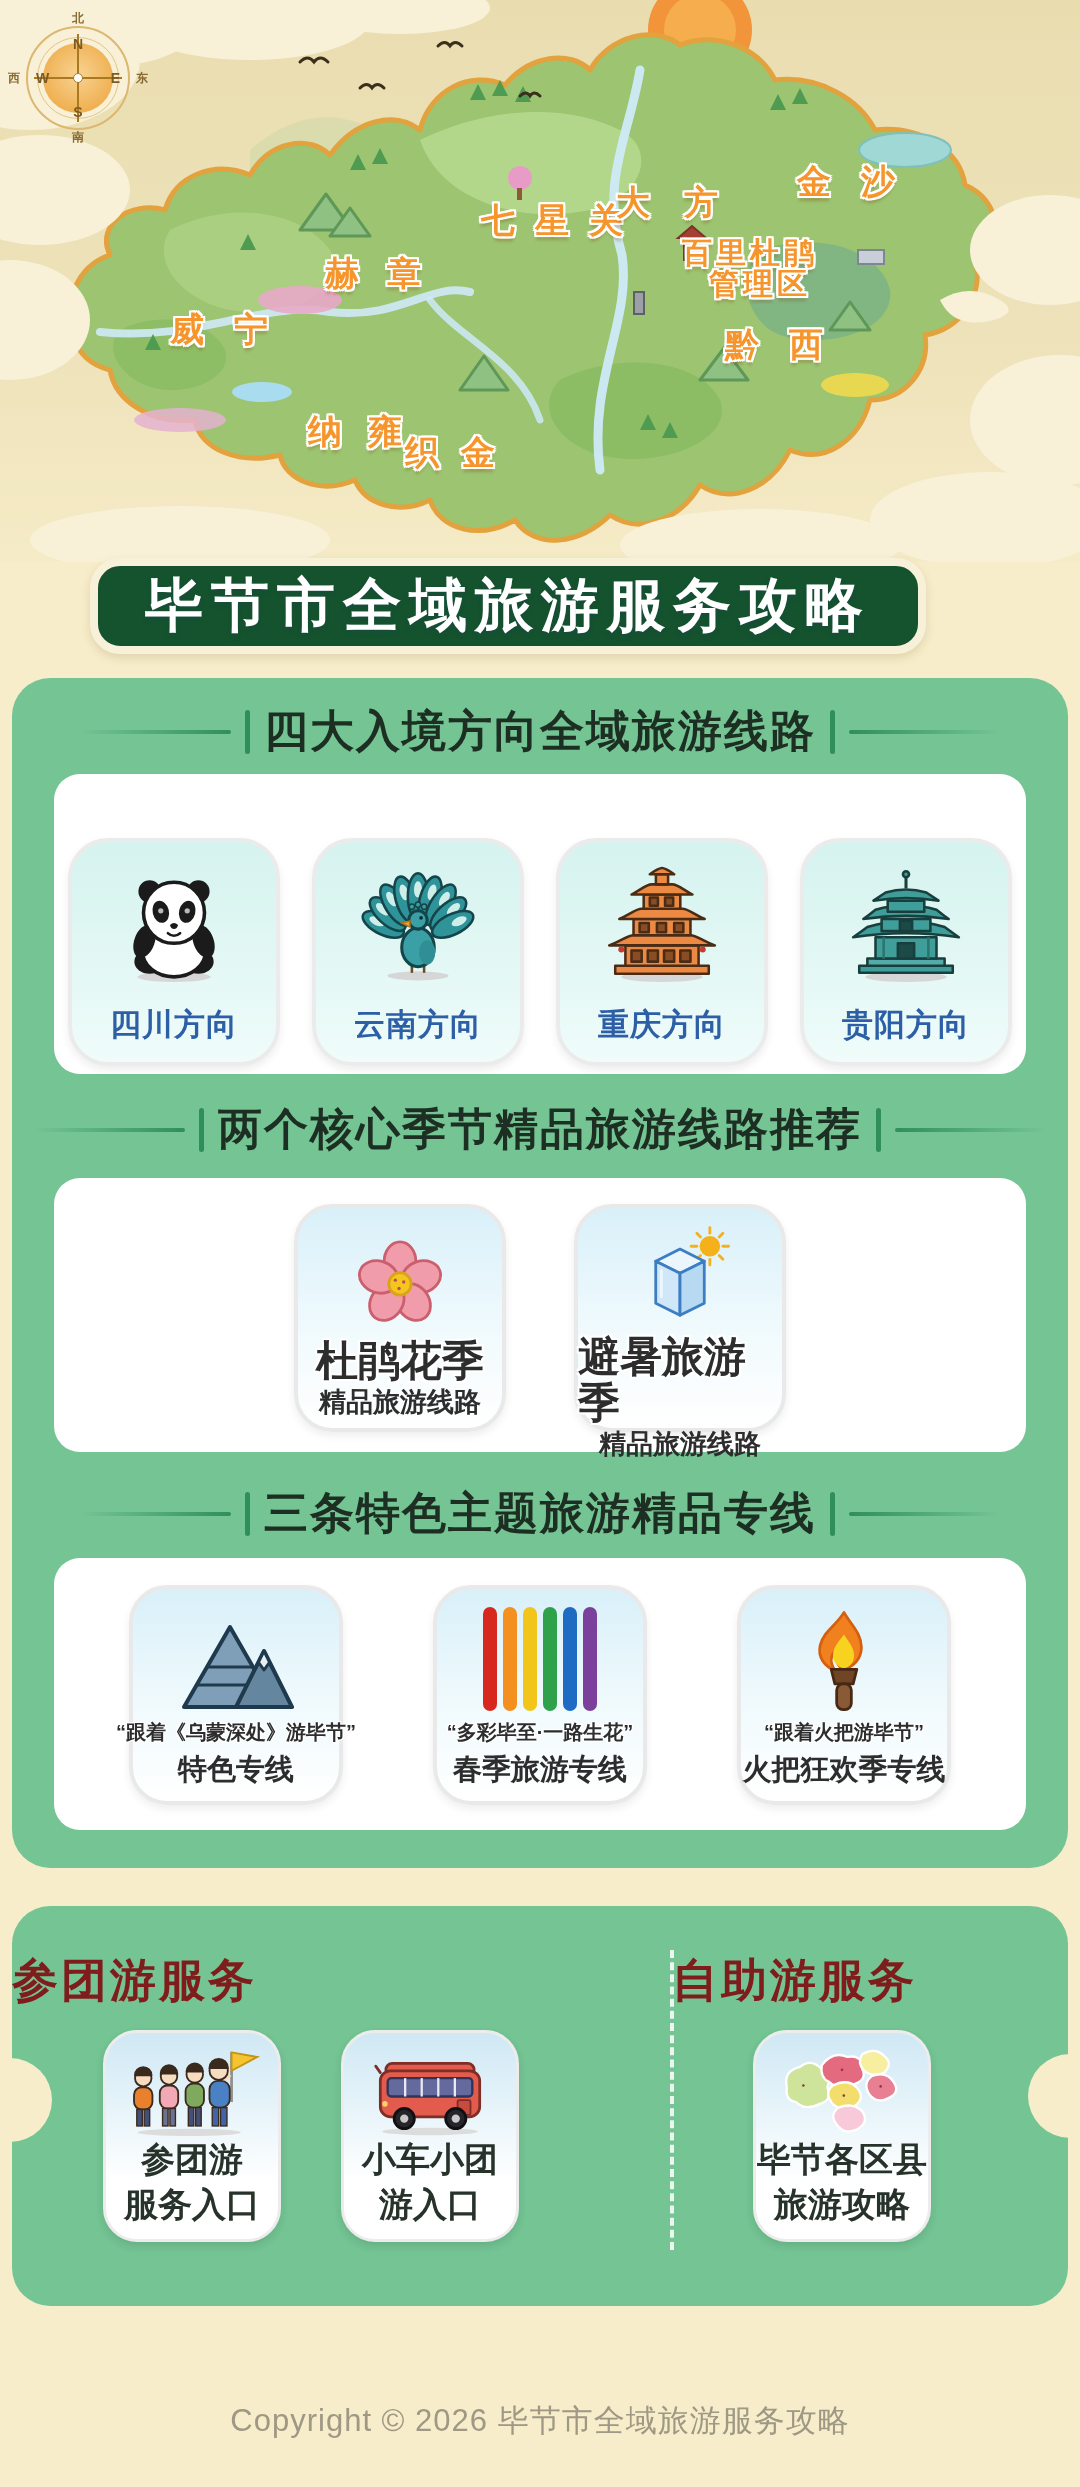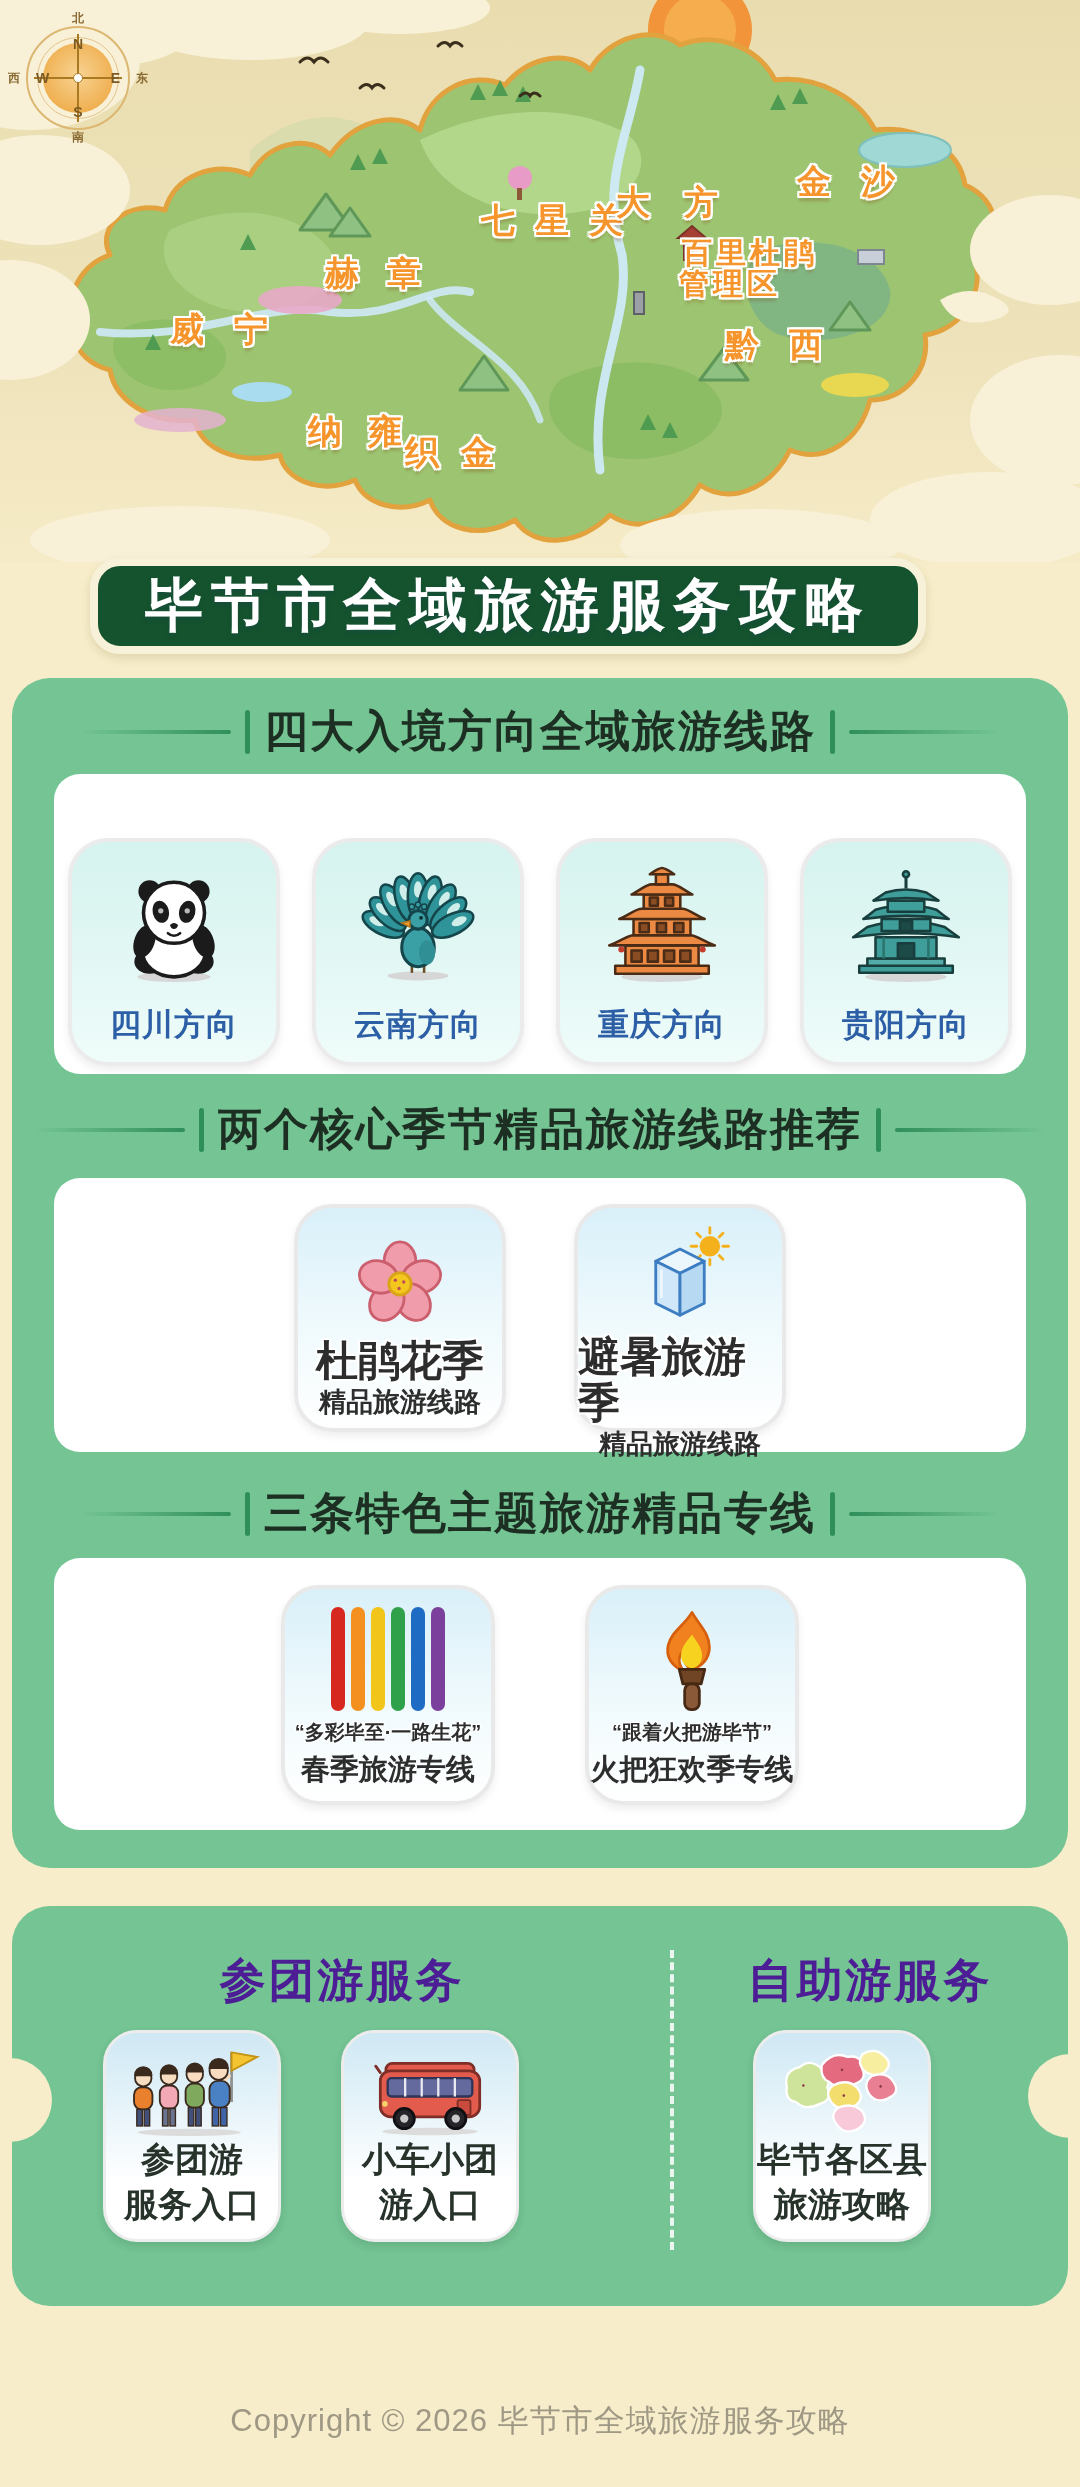--- a/index.html
+++ b/index.html
@@ -79,21 +79,21 @@
   .theme-icon{margin-top:16px;height:112px;display:flex;align-items:center;justify-content:center;}
   .theme-title{font-size:20px;font-weight:bold;color:#2d2d2d;margin-top:2px;white-space:nowrap;
             text-shadow:-1px -1px 0 #fff,1px -1px 0 #fff,-1px 1px 0 #fff,1px 1px 0 #fff;}
   .theme-sub{font-size:29px;font-weight:bold;color:#2d2d2d;margin-top:4px;}
   .rbar{width:14px;height:104px;border-radius:7px;display:inline-block;margin:0 3px;}
 
   
   .ticket{position:absolute;left:12px;top:1906px;width:1056px;height:400px;
           background:#74c494;border-radius:38px;}
   .notch{position:absolute;width:84px;height:84px;border-radius:50%;background:#f7edca;}
-  .svc-head{position:absolute;font-size:46px;font-weight:bold;color:#4c1d95;letter-spacing:3px;text-align:center;}
+  .svc-head{position:absolute;font-size:46px;font-weight:bold;color:#7f1d1d;letter-spacing:3px;text-align:left;}
   .svc-divider{position:absolute;left:658px;top:44px;height:300px;border-left:4px dashed rgba(255,255,255,.85);}
   .svc-card{position:absolute;width:178px;height:212px;box-sizing:border-box;border-radius:34px;
             background:linear-gradient(180deg,#cfe8f4 0%,#e9f5fa 40%,#ffffff 72%);
             border:3px solid #ececec;box-shadow:0 4px 8px rgba(0,30,10,.12);
             display:flex;flex-direction:column;align-items:center;}
   .svc-icon{margin-top:12px;height:92px;display:flex;align-items:center;justify-content:center;}
   .svc-line{font-size:34px;font-weight:bold;color:#26322a;line-height:45px;}
 
   
   .footer{position:absolute;left:0;top:2400px;width:100%;text-align:center;
@@ -211,21 +211,21 @@
 
     <div class="map-label" style="left:562px;top:221px;letter-spacing:20px;">七星关</div>
     <div class="map-label" style="left:684px;top:203px;letter-spacing:34px;">大方</div>
     <div class="map-label" style="left:861px;top:182px;letter-spacing:30px;">金沙</div>
     <div class="map-label" style="left:387px;top:274px;letter-spacing:28px;">赫章</div>
     <div class="map-label" style="left:234px;top:330px;letter-spacing:30px;">威宁</div>
     <div class="map-label" style="left:368px;top:432px;letter-spacing:26px;">纳雍</div>
     <div class="map-label" style="left:461px;top:453px;letter-spacing:22px;">织金</div>
     <div class="map-label" style="left:789px;top:345px;letter-spacing:30px;">黔西</div>
     <div class="map-label small" style="left:750px;top:253px;letter-spacing:4px;">百里杜鹃</div>
-    <div class="map-label small" style="left:730px;top:284px;letter-spacing:4px;text-align:center;">管理区</div>
+    <div class="map-label small" style="left:760px;top:284px;letter-spacing:4px;text-align:center;">管理区</div>
   </div>
 
   <div class="title-banner">
     <span>毕节市全域旅游服务攻略</span>
   </div>
 
   <div class="main-card">
 
     <div class="sec-head" style="top:24px;">
       <span class="hline l"></span>
@@ -453,20 +453,35 @@
       <span class="hline l"></span>
       <span class="htick"></span>
       <span class="sec-title">三条特色主题旅游精品专线</span>
       <span class="htick"></span>
       <span class="hline r"></span>
     </div>
 
     <div class="panel" style="top:880px;height:272px;">
       <div class="cards-row" style="top:27px;gap:90px;">
 
+        <div class="theme-card">
+          <div class="theme-icon">
+            <svg width="124" height="104" viewBox="0 0 124 104">
+              <g stroke="#1f3a4d" stroke-width="4" stroke-linejoin="round">
+                <polygon points="10,98 56,18 102,98" fill="#7f9fb8"></polygon>
+                <line x1="33" y1="58" x2="79" y2="58" stroke-width="3"></line>
+                <line x1="23" y1="76" x2="89" y2="76" stroke-width="3"></line>
+                <polygon points="62,98 90,42 118,98" fill="#64879f"></polygon>
+                <polygon points="81,60 90,42 99,60 95,54 90,61 85,54" fill="#e9eff4" stroke-width="3"></polygon>
+              </g>
+            </svg>
+          </div>
+          <div class="theme-title">“跟着《乌蒙深处》游毕节”</div>
+          <div class="theme-sub">特色专线</div>
+        </div>
 
         <div class="theme-card">
           <div class="theme-icon">
             <div>
               <span class="rbar" style="background: rgb(215, 40, 31);"></span><span class="rbar" style="background: rgb(243, 144, 32);"></span><span class="rbar" style="background: rgb(242, 197, 26);"></span><span class="rbar" style="background: rgb(47, 161, 75);"></span><span class="rbar" style="background: rgb(30, 107, 195);"></span><span class="rbar" style="background: rgb(123, 63, 156);"></span>
             </div>
           </div>
           <div class="theme-title">“多彩毕至·一路生花”</div>
           <div class="theme-sub">春季旅游专线</div>
         </div>

